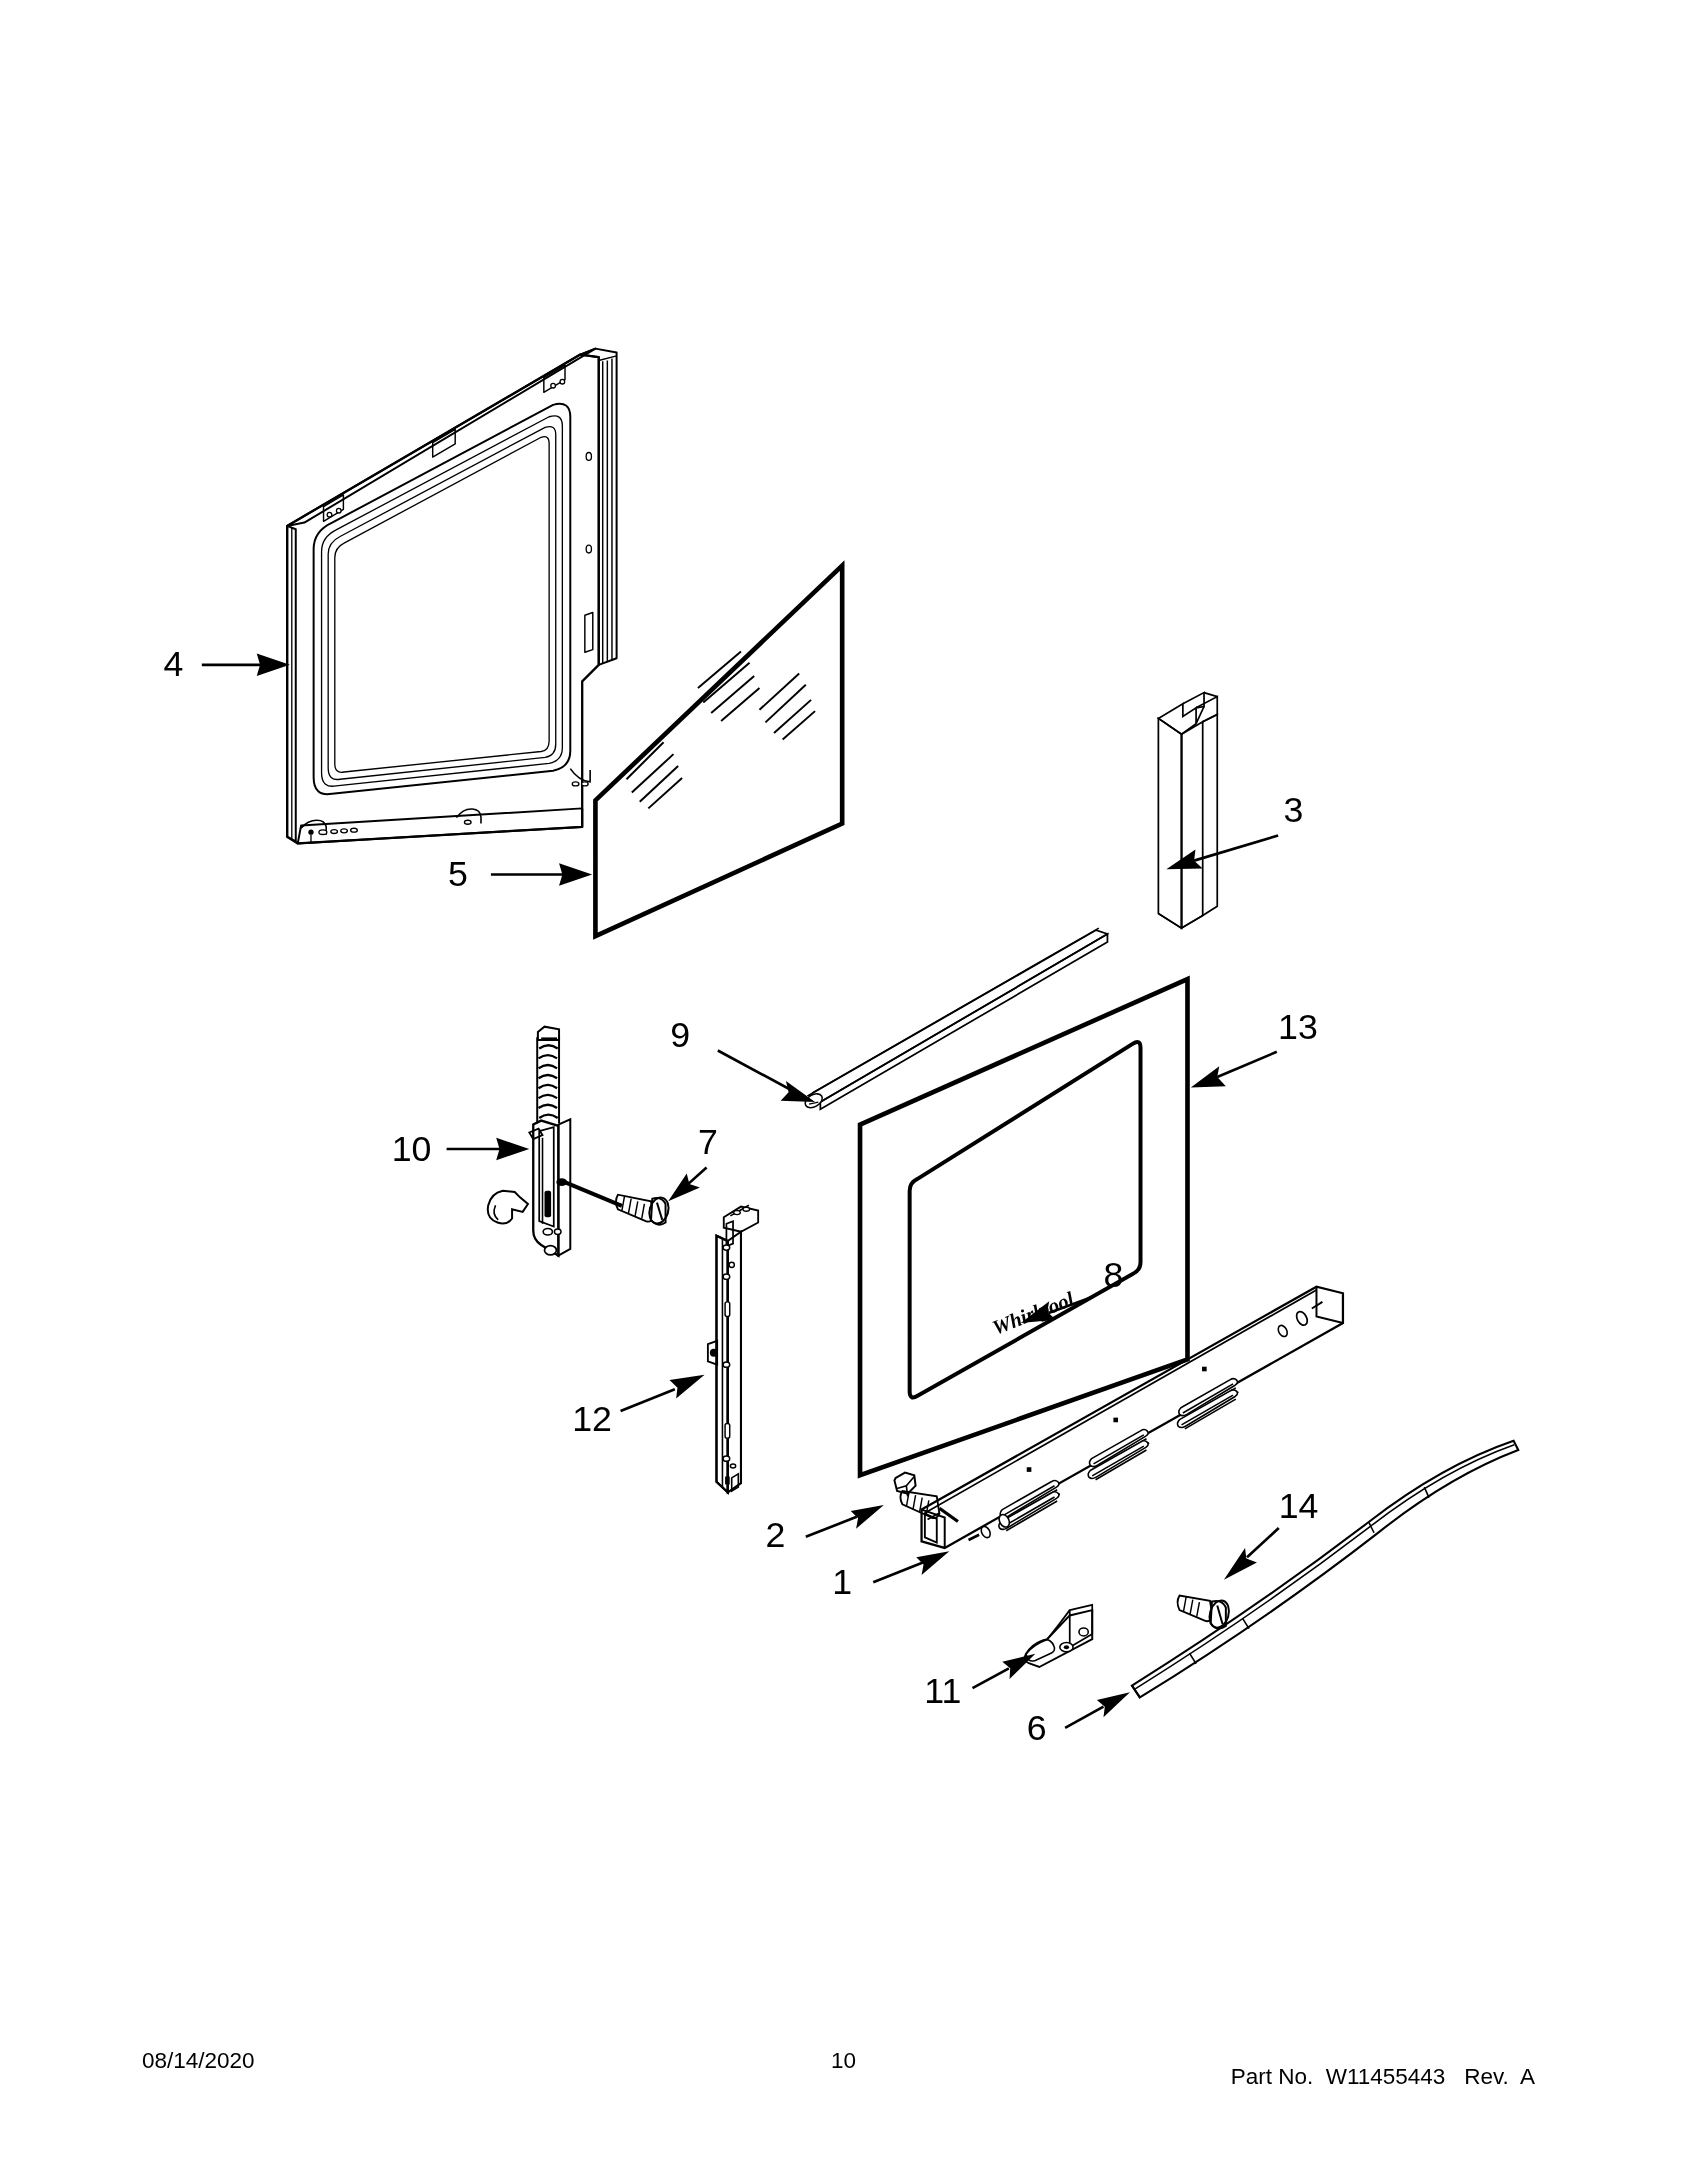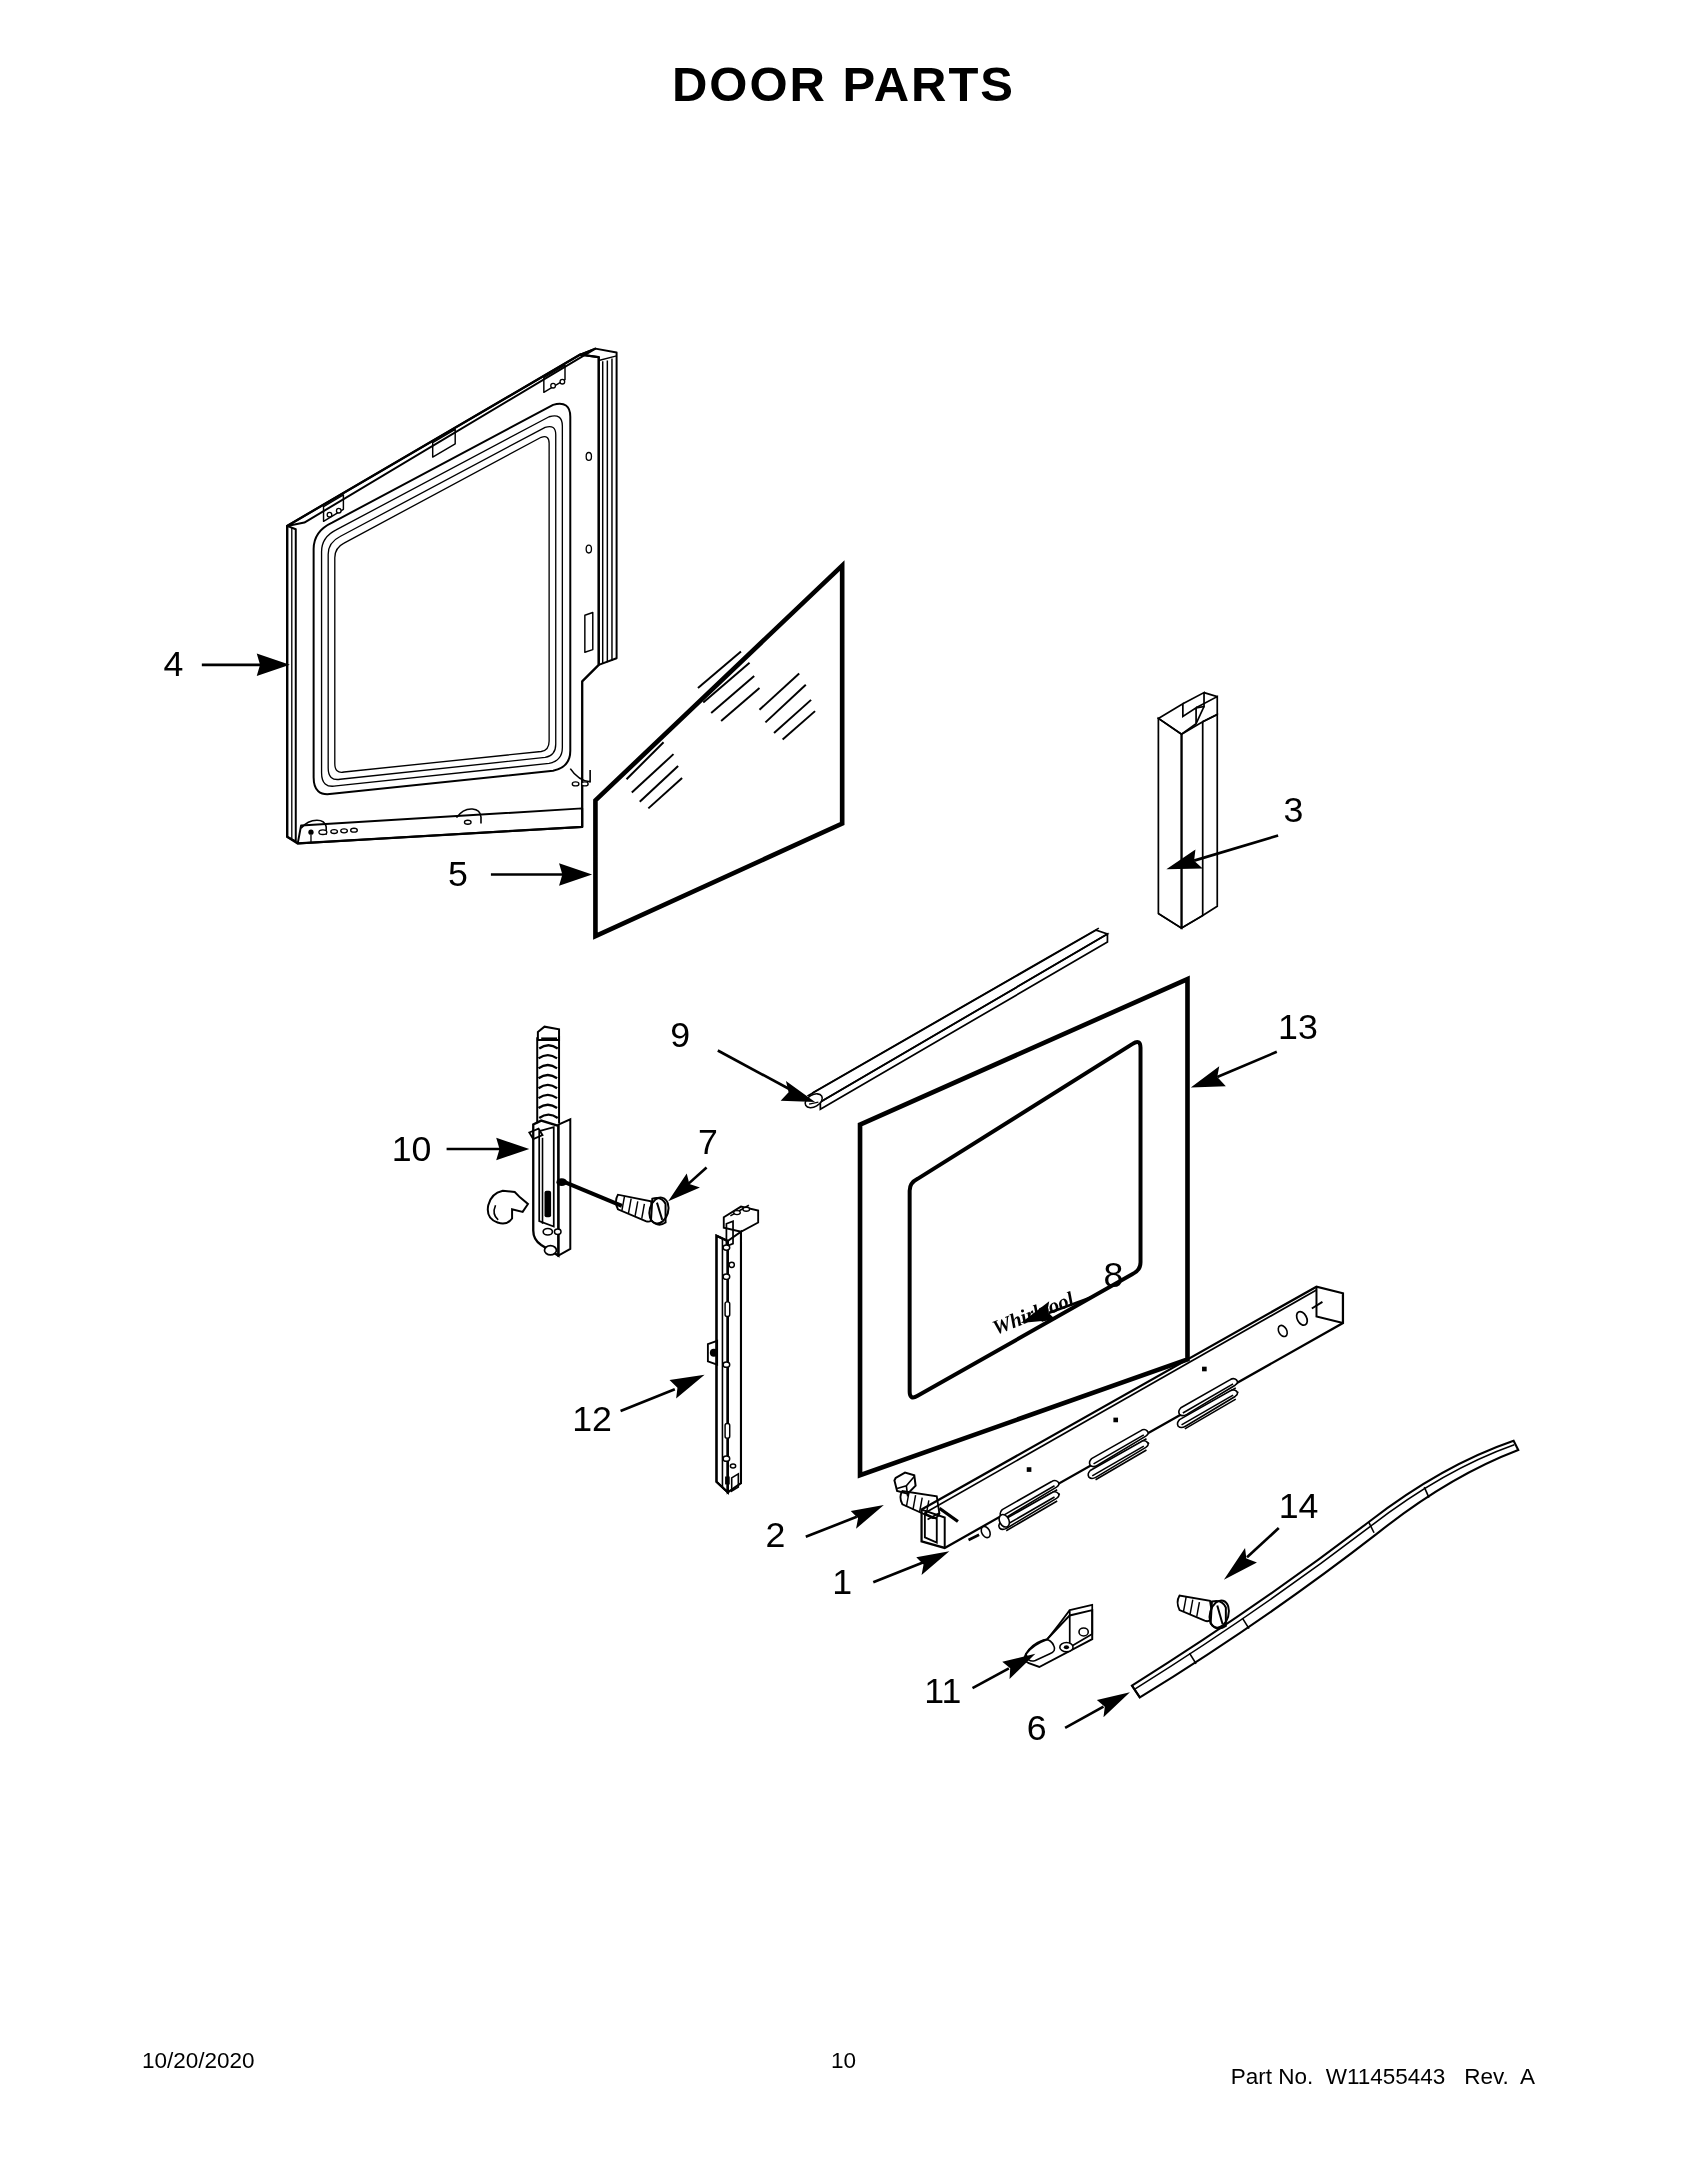--- a/index.html
+++ b/index.html
@@ -12,21 +12,20 @@
   .footer .fpart{position:absolute;right:152px;top:16px;white-space:pre;}
   svg{position:absolute;top:0;left:0;}
   .callout{font-family:"Liberation Sans",sans-serif;font-size:54px;font-weight:normal;fill:#000;}
   .ln{stroke:#000;fill:none;}
 </style>
 </head>
 <body>
 
 <div id="page">
 
-  <div class="title">DOOR  PARTS</div>
 
   <svg width="1687" height="2183" viewBox="0 0 2550 3300">
 
     <g stroke="#000" fill="#fff" stroke-linejoin="round">
 
       <path class="ln" stroke-width="3.5" d="M434,1265 L434,795 L877,536 L905,540 L905,1005 L880,1030 L880,1250 L450,1275 Z" fill="#fff"></path>
 
       <path class="ln" stroke-width="3" d="M877,536 L900,527 L932,533 L932,995 L905,1005 L905,540 Z" fill="#fff"></path>
       <path class="ln" stroke-width="2.2" d="M905,545 L932,538"></path>
       <path class="ln" stroke-width="2.2" d="M911,546 L911,1003"></path>
@@ -386,19 +385,19 @@
 
     <g>
       <text class="callout" x="1567" y="2631" text-anchor="middle">6</text>
       <path class="ln" stroke-width="4" d="M1610,2612 L1668,2580"></path>
       <polygon points="1708,2558 1658,2570 1670,2580 1668,2596" fill="#000"></polygon>
     </g>
 
   </svg>
 
   <div class="footer">
-    <span class="fdate">10/20/2020</span>
+    <span class="fdate">08/14/2020</span>
     <span class="fpage">10</span>
     <span class="fpart">Part No.  W11455443   Rev.  A</span>
   </div>
 
 </div>
 
 
 </body></html>

